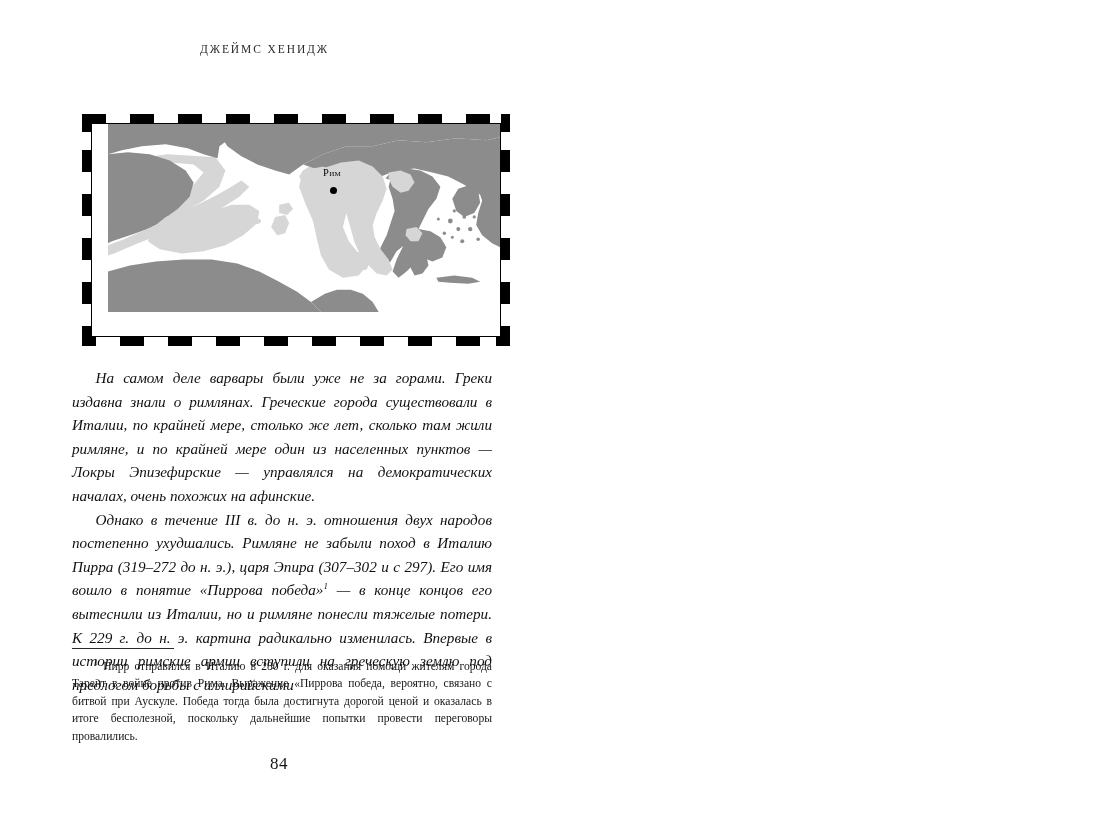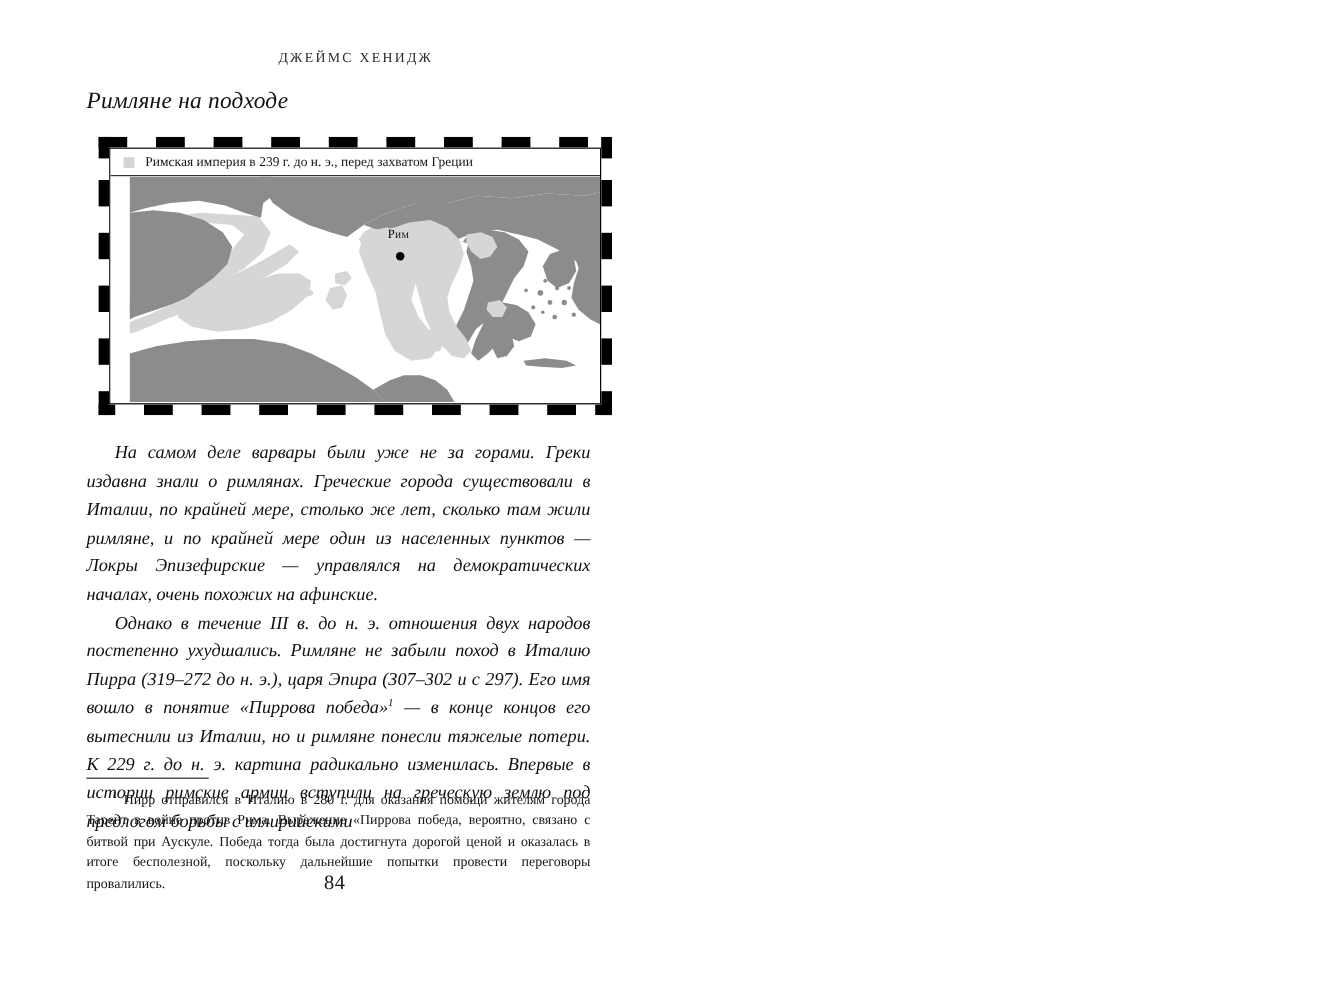--- a/index.html
+++ b/index.html
@@ -36,21 +36,21 @@
   .running-head {
     position: absolute;
     top: 43px;
     font-size: 11.5px;
     letter-spacing: 1.9px;
     color: #2b2b2b;
     text-transform: uppercase;
     white-space: nowrap;
     font-family: "Liberation Serif", "DejaVu Serif", serif;
   }
-  .running-head-left  { left: 232px; }
+  .running-head-left  { left: 200px; }
 
   
   .section-title {
     position: absolute;
     left: 72px;
     top: 74px;
     font-style: italic;
     font-size: 19.5px;
     letter-spacing: .2px;
     color: #111;
@@ -170,38 +170,37 @@
   }
   .sup {
     font-size: 9px;
     vertical-align: super;
     line-height: 0;
   }
 
   
   .folio {
     position: absolute;
-    top: 726px;
+    top: 754px;
     font-size: 17px;
     color: #161616;
     letter-spacing: .5px;
     text-align: center;
   }
   .folio-left  { left: 270px; }
 </style>
 </head>
 <body>
 
 <div class="spread">
 
   <div class="page page-left">
 
     <div class="running-head running-head-left">ДЖЕЙМС ХЕНИДЖ</div>
 
-    <div class="section-title">Римляне на подходе</div>
 
     <div class="figure">
       <div class="map-frame">
 
         <svg width="428" height="232" viewBox="0 0 428 232" style="position:absolute;inset:0;">
           <rect x="0" y="0" width="428" height="232" fill="#ffffff"></rect>
 
           <g fill="#000000">
             <rect x="0" y="0" width="24" height="9"></rect>
             <rect x="48" y="0" width="24" height="9"></rect>
@@ -241,24 +240,20 @@
             <rect x="419" y="36" width="9" height="22"></rect>
             <rect x="419" y="80" width="9" height="22"></rect>
             <rect x="419" y="124" width="9" height="22"></rect>
             <rect x="419" y="168" width="9" height="22"></rect>
             <rect x="419" y="212" width="9" height="20"></rect>
           </g>
         </svg>
 
         <div class="map-inner">
 
-          <div class="legend">
-            <div class="legend-swatch"></div>
-            <div class="legend-text">Римская империя в 239 г. до н. э., перед захватом Греции</div>
-          </div>
 
           <div class="map-canvas">
             <svg viewBox="0 0 410 186" preserveAspectRatio="none">
 
               <rect x="0" y="0" width="410" height="186" fill="#ffffff"></rect>
 
               <path fill="#d6d6d6" d="
                 M 10 36 L 60 30 L 108 33 L 118 46 L 112 62 L 96 76 L 78 86
                 L 62 96 L 48 104 L 40 116 L 52 124 L 74 128 L 96 126 L 118 120
                 L 136 110 L 150 98 L 152 86 L 142 80 L 124 80 L 106 86 L 92 92

